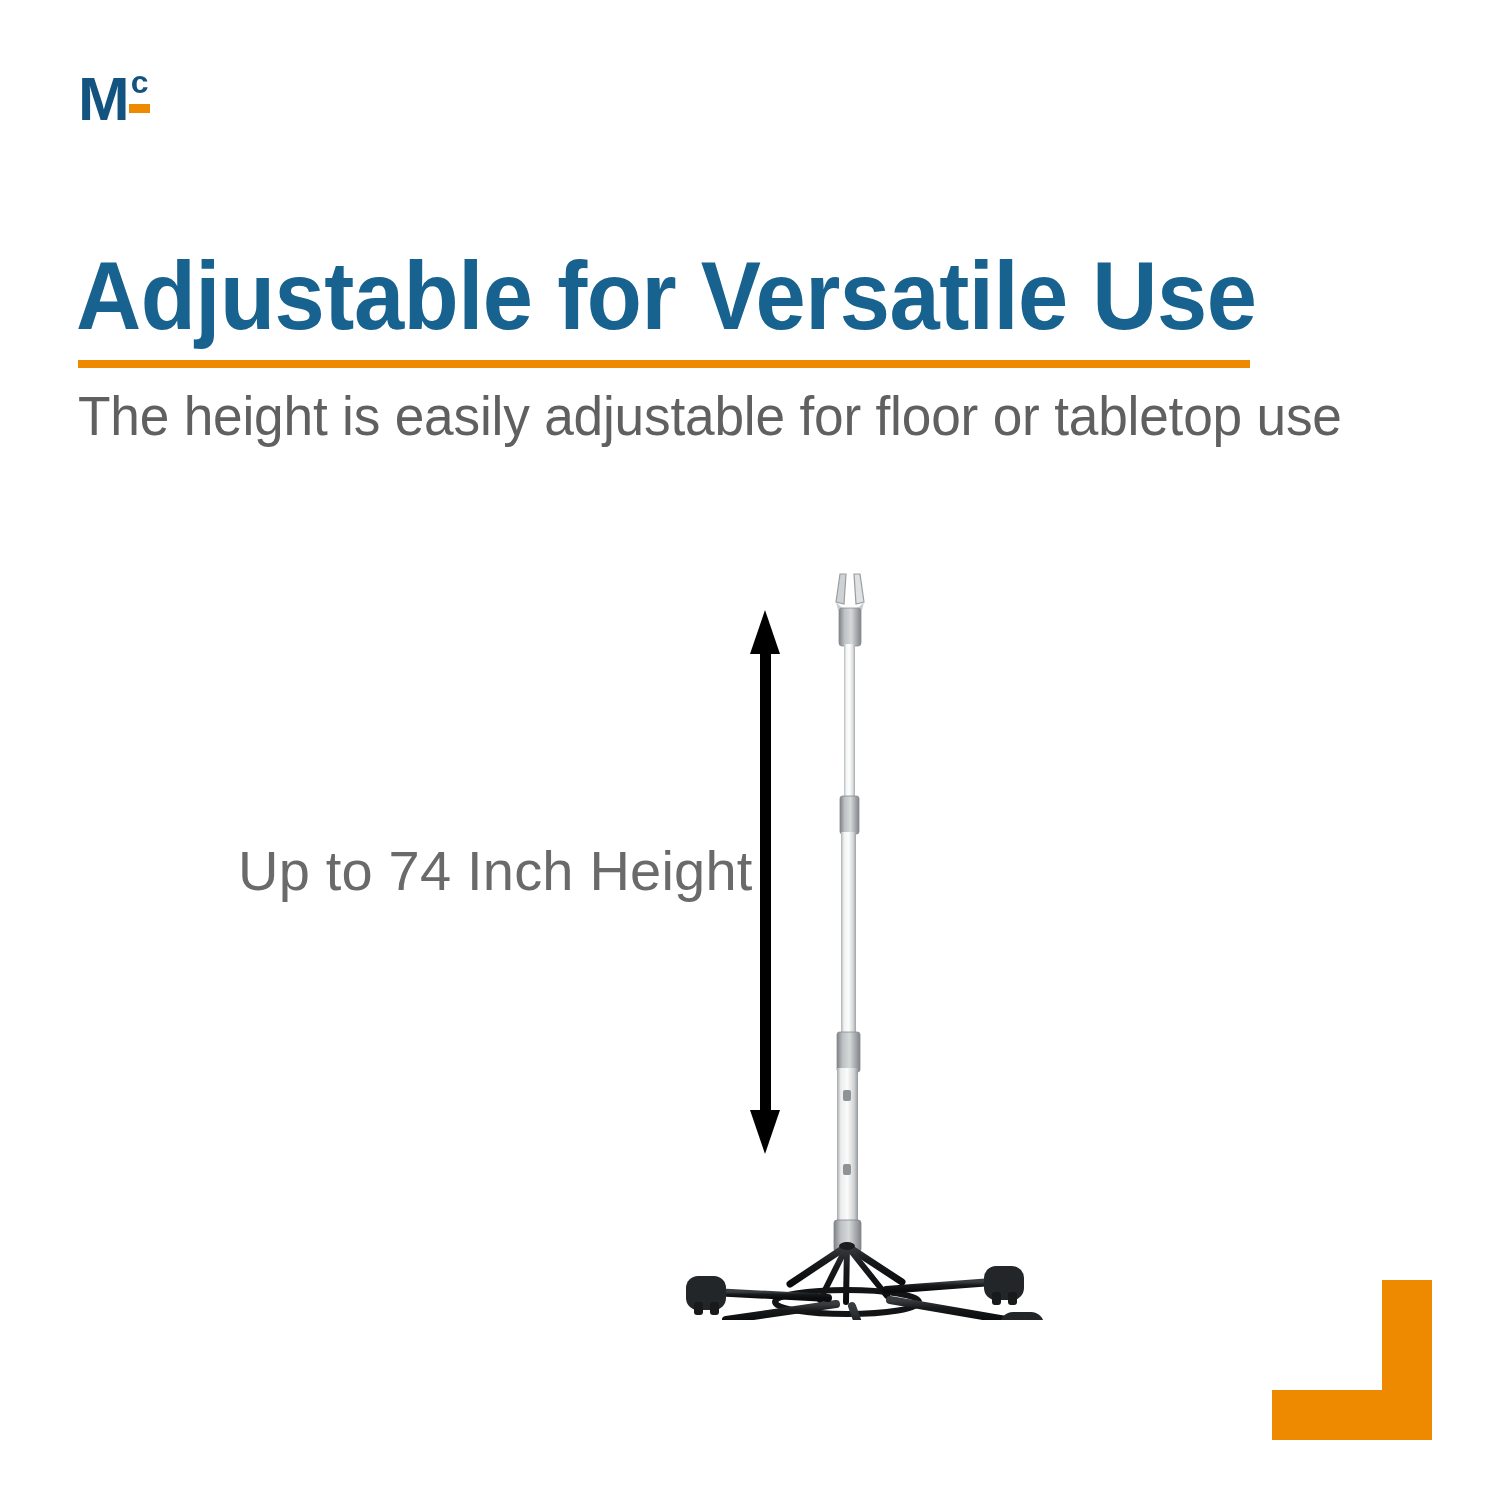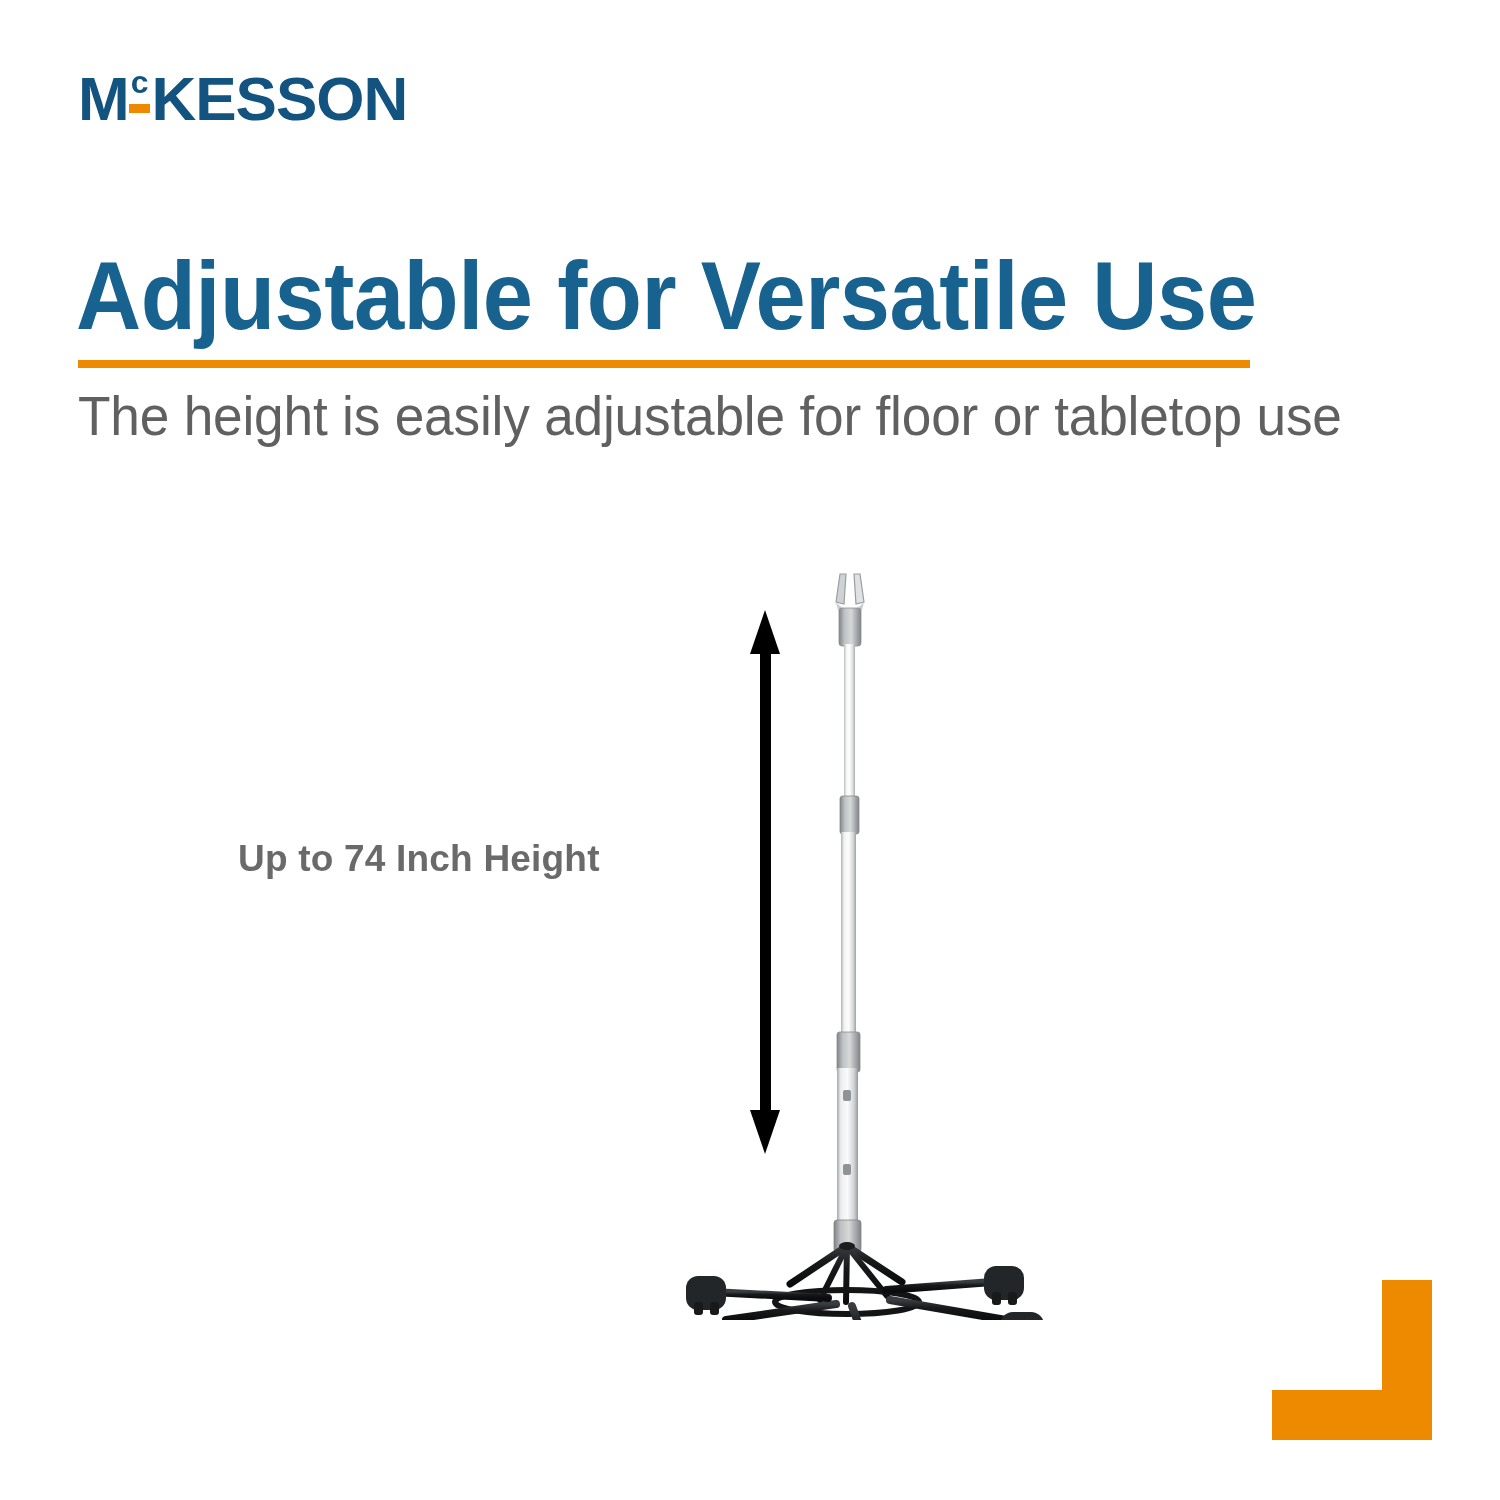--- a/index.html
+++ b/index.html
@@ -105,22 +105,22 @@
     transform-origin: left top;
     white-space: nowrap;
   }
 
   
   .measure-caption {
     position: absolute;
     left: 238px;
     top: 838px;
     font-family: "Liberation Sans", sans-serif;
-    font-weight: bold;
-    font-size: 37px;
+    font-weight: normal;
+    font-size: 56px;
     color: #6a6a6a;
     letter-spacing: 0.2px;
     white-space: nowrap;
   }
 
   
   .dimension-arrow {
     position: absolute;
     left: 736px;
     top: 608px;
@@ -150,21 +150,20 @@
 <body>
 
 <div class="canvas">
 
   <div class="brand-logo">
     <span class="logo-m">M</span>
     <span class="logo-sup-wrap">
       <span class="logo-sup">c</span>
       <span class="logo-sup-underline"></span>
     </span>
-    <span class="logo-rest">KESSON</span>
   </div>
 
   <div class="headline">Adjustable for Versatile Use</div>
   <div class="headline-rule"></div>
   <div class="subhead">The height is easily adjustable for floor or tabletop use</div>
 
   <div class="measure-caption">Up to 74 Inch Height</div>
 
   <svg class="dimension-arrow" viewBox="0 0 60 548">
     <polygon points="29,2 44,46 14,46" fill="#000000"></polygon>

